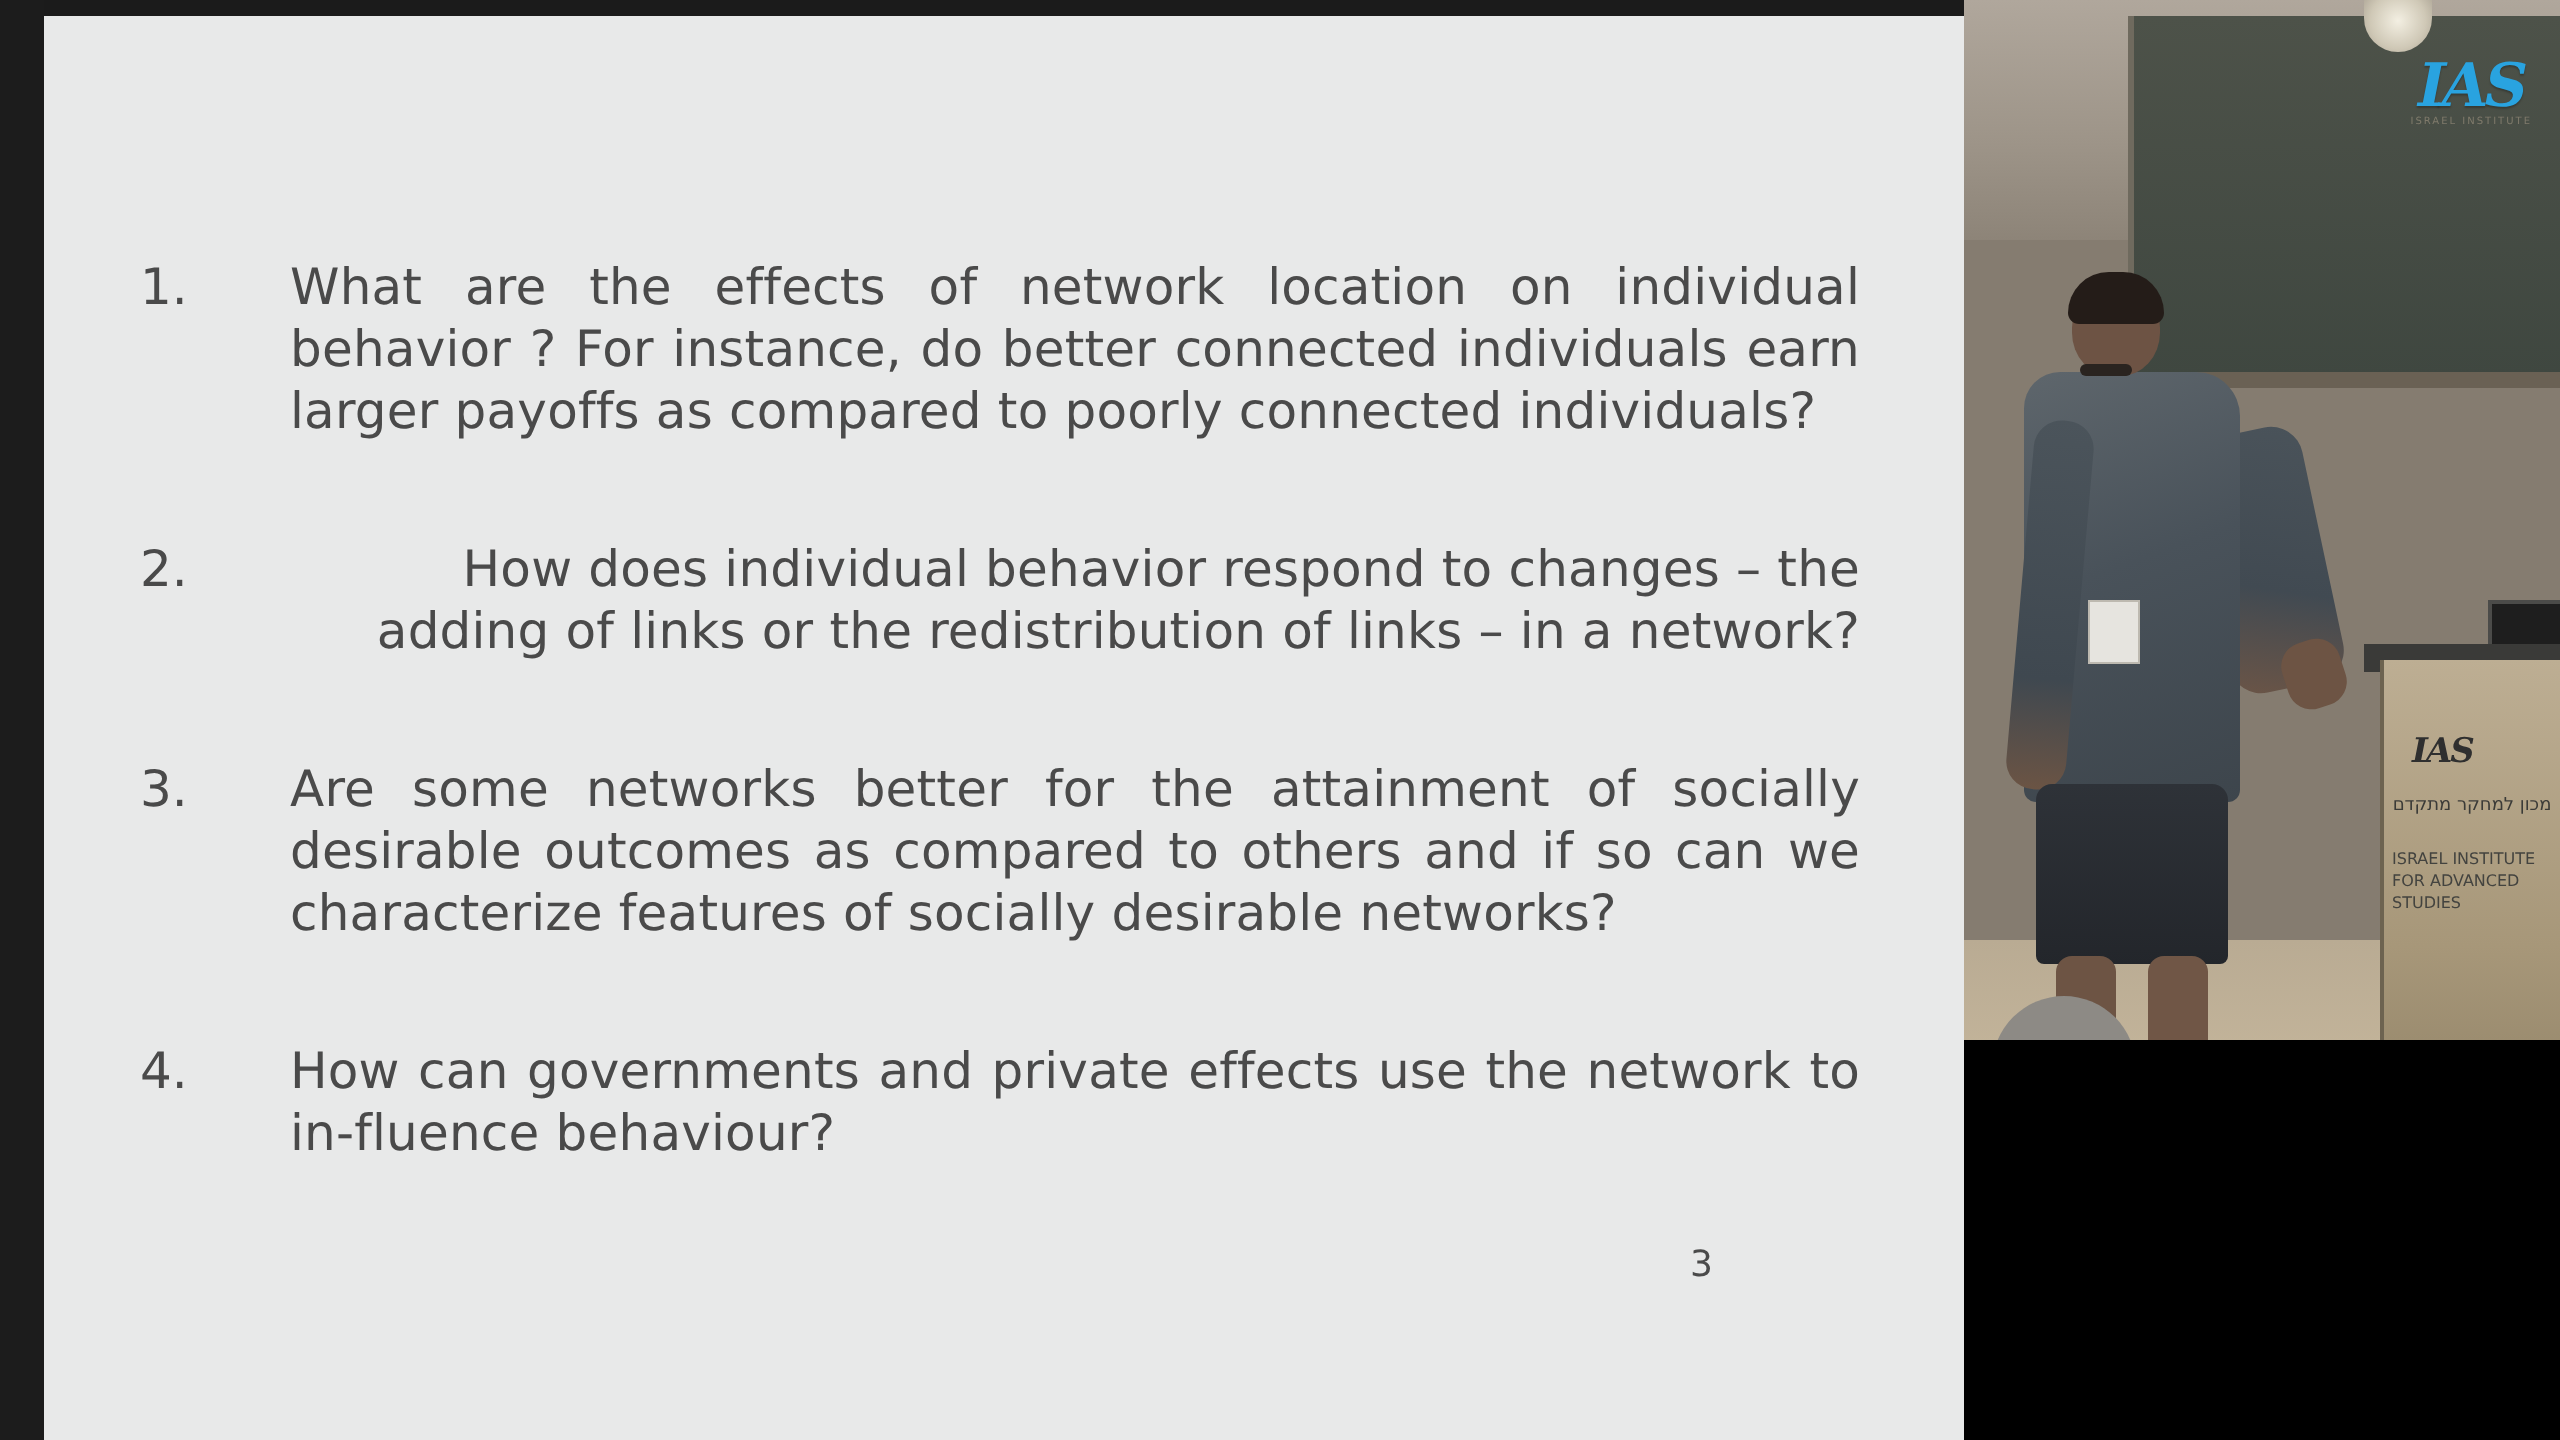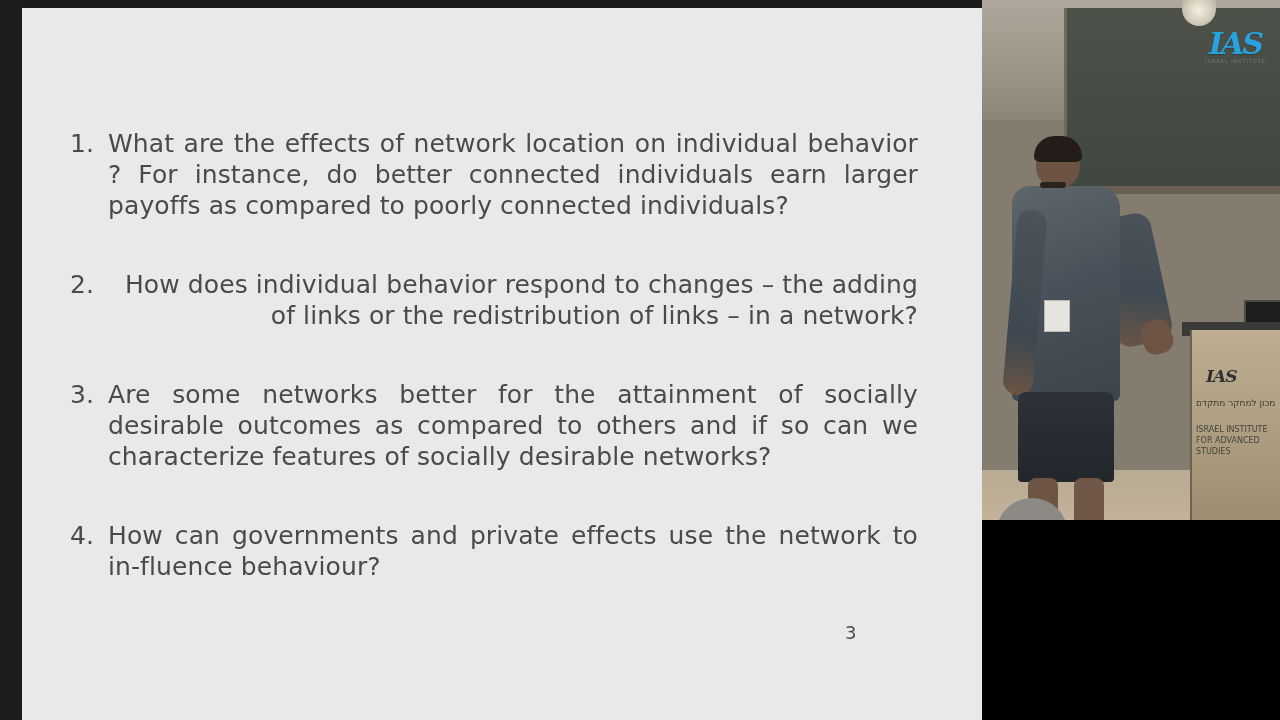--- a/index.html
+++ b/index.html
@@ -66,20 +66,21 @@
     font-family: "DejaVu Sans", sans-serif;
   }
   .qtext {
     font-size: 25px;
     line-height: 31px;
     color: #4a4a4a;
     text-align: justify;
     width: 810px;
     letter-spacing: 0.1px;
     font-family: "DejaVu Sans", sans-serif;
+    margin-left: 37px;
   }
   .qtext.nojust { text-align: right; }
   .page-number {
     position: absolute;
     left: 845px;
     top: 622px;
     font-size: 18px;
     color: #4a4a4a;
   }
 
@@ -155,21 +156,21 @@
   .podium-top {
     position: absolute; left: 200px; top: 322px; width: 100px; height: 14px;
     background: #3a3a38;
   }
   .podium-logo {
     position: absolute; left: 224px; top: 366px;
     color: #2f2f2f; font-family: "DejaVu Serif", serif; font-style: italic;
     font-weight: bold; font-size: 17px; letter-spacing: -1px;
   }
   .podium-text1 {
-    position: absolute; left: 214px; top: 398px; width: 80px; text-align: left;
+    position: absolute; left: 214px; top: 398px; width: 80px; text-align: center;
     color: #3b3b38; font-size: 9px;
   }
   .podium-text2 {
     position: absolute; left: 214px; top: 424px; width: 80px; text-align: left;
     color: #43433f; font-size: 8px; line-height: 11px;
   }
   .monitor {
     position: absolute; left: 262px; top: 300px; width: 40px; height: 34px;
     background: #1e1e1e; border: 2px solid #4b4b49;
   }

